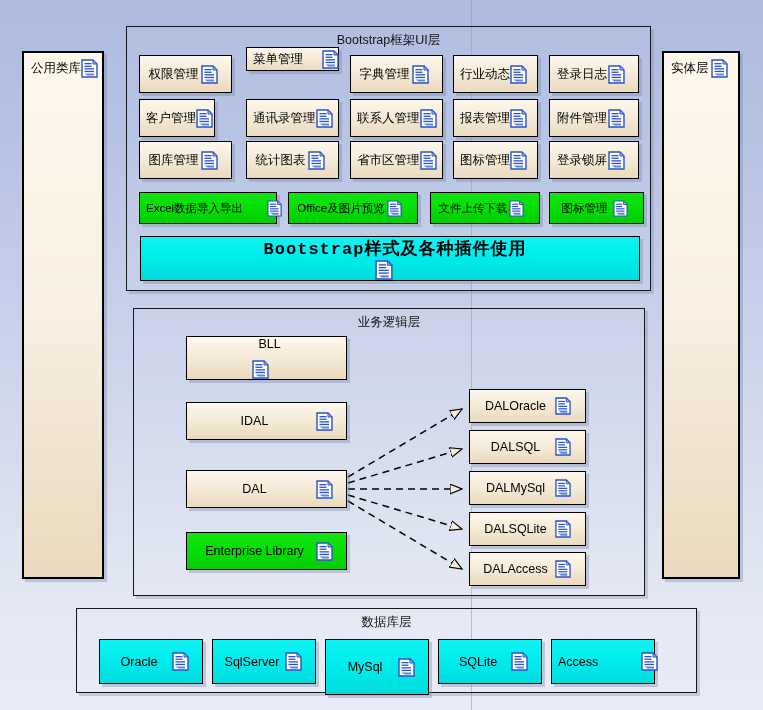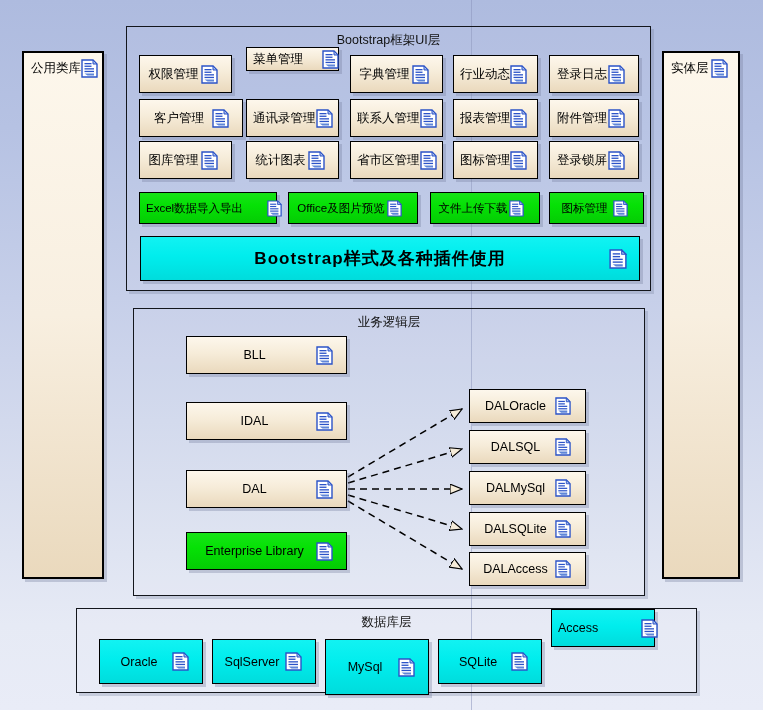--- a/index.html
+++ b/index.html
@@ -24,21 +24,21 @@
   }
   .node .lbl{flex:1;text-align:center;padding-left:6px;white-space:nowrap;}
   .node .ico{width:22px;margin-right:8px;flex:0 0 auto;}
 
   
   .node.green{background:linear-gradient(180deg,#16e316 0%,#06e106 40%,#04cc04 100%);}
   
   .node.cyan{background:linear-gradient(180deg,#12f2f2 0%,#00eded 45%,#00dcdc 100%);}
 
   
-  .bigbar{font-family:Liberation Sans, sans-serif;font-weight:bold;font-size:17px;letter-spacing:1px;}
+  .bigbar{font-family:Liberation Mono, monospace;font-weight:bold;font-size:17px;letter-spacing:1px;flex-direction:column;}
   .bigbar .lbl{padding-left:10px;}
 
   
   .layer{
     position:absolute;box-sizing:border-box;
     border:1.6px solid #13161c;
     background:rgba(255,255,255,.04);
     box-shadow:3px 3px 0 rgba(120,130,160,.30);
   }
   .layer > .title{
@@ -194,21 +194,21 @@
           <polygon points="12,1 12,5 16,5" fill="#a8bce8" stroke="#2b53c8" stroke-width="1"></polygon>
           <rect x="3.5" y="4" width="7" height="1.3" fill="#2b53c8"></rect>
           <rect x="3.5" y="6.6" width="7" height="1.3" fill="#2b53c8"></rect>
           <rect x="3.5" y="9.2" width="9.5" height="1.3" fill="#2b53c8"></rect>
           <rect x="3.5" y="11.8" width="9.5" height="1.3" fill="#2b53c8"></rect>
           <polygon points="3.5,14.4 13,14.4 13,16.6 6.5,16.6" fill="#5f86d8"></polygon>
         </svg>
       </span>
   </div>
 
-  <div class="node" style="left:139px;top:99px;width:104px;height:38px;">
+  <div class="node" style="left:139px;top:99px;width:76px;height:38px;">
     <span class="lbl">客户管理</span>
     <span class="ico">
         <svg class="icon" width="17" height="19" viewBox="0 0 17 19">
           <polygon points="1,1 12,1 16,5 16,18 1,18" fill="#fff" stroke="#2b53c8" stroke-width="1.4"></polygon>
           <polygon points="12,1 12,5 16,5" fill="#a8bce8" stroke="#2b53c8" stroke-width="1"></polygon>
           <rect x="3.5" y="4" width="7" height="1.3" fill="#2b53c8"></rect>
           <rect x="3.5" y="6.6" width="7" height="1.3" fill="#2b53c8"></rect>
           <rect x="3.5" y="9.2" width="9.5" height="1.3" fill="#2b53c8"></rect>
           <rect x="3.5" y="11.8" width="9.5" height="1.3" fill="#2b53c8"></rect>
           <polygon points="3.5,14.4 13,14.4 13,16.6 6.5,16.6" fill="#5f86d8"></polygon>
@@ -408,21 +408,21 @@
           <polygon points="12,1 12,5 16,5" fill="#a8bce8" stroke="#2b53c8" stroke-width="1"></polygon>
           <rect x="3.5" y="4" width="7" height="1.3" fill="#2b53c8"></rect>
           <rect x="3.5" y="6.6" width="7" height="1.3" fill="#2b53c8"></rect>
           <rect x="3.5" y="9.2" width="9.5" height="1.3" fill="#2b53c8"></rect>
           <rect x="3.5" y="11.8" width="9.5" height="1.3" fill="#2b53c8"></rect>
           <polygon points="3.5,14.4 13,14.4 13,16.6 6.5,16.6" fill="#5f86d8"></polygon>
         </svg>
       </span>
   </div>
 
-  <div class="node" style="left:186px;top:336px;width:161px;height:38px;">
+  <div class="node" style="left:186px;top:336px;width:161px;height:44px;flex-direction:column;">
     <span class="lbl">BLL</span>
     <span class="ico">
         <svg class="icon" width="17" height="19" viewBox="0 0 17 19">
           <polygon points="1,1 12,1 16,5 16,18 1,18" fill="#fff" stroke="#2b53c8" stroke-width="1.4"></polygon>
           <polygon points="12,1 12,5 16,5" fill="#a8bce8" stroke="#2b53c8" stroke-width="1"></polygon>
           <rect x="3.5" y="4" width="7" height="1.3" fill="#2b53c8"></rect>
           <rect x="3.5" y="6.6" width="7" height="1.3" fill="#2b53c8"></rect>
           <rect x="3.5" y="9.2" width="9.5" height="1.3" fill="#2b53c8"></rect>
           <rect x="3.5" y="11.8" width="9.5" height="1.3" fill="#2b53c8"></rect>
           <polygon points="3.5,14.4 13,14.4 13,16.6 6.5,16.6" fill="#5f86d8"></polygon>
@@ -592,21 +592,21 @@
           <polygon points="1,1 12,1 16,5 16,18 1,18" fill="#fff" stroke="#2b53c8" stroke-width="1.4"></polygon>
           <polygon points="12,1 12,5 16,5" fill="#a8bce8" stroke="#2b53c8" stroke-width="1"></polygon>
           <rect x="3.5" y="4" width="7" height="1.3" fill="#2b53c8"></rect>
           <rect x="3.5" y="6.6" width="7" height="1.3" fill="#2b53c8"></rect>
           <rect x="3.5" y="9.2" width="9.5" height="1.3" fill="#2b53c8"></rect>
           <rect x="3.5" y="11.8" width="9.5" height="1.3" fill="#2b53c8"></rect>
           <polygon points="3.5,14.4 13,14.4 13,16.6 6.5,16.6" fill="#5f86d8"></polygon>
         </svg>
       </span>
   </div>
-  <div class="node cyan" style="left:551px;top:609px;width:104px;height:38px;gap:43px;">
+  <div class="node cyan" style="left:551px;top:639px;width:104px;height:45px;gap:43px;">
     <span class="lbl">Access</span>
     <span class="ico">
         <svg class="icon" width="17" height="19" viewBox="0 0 17 19">
           <polygon points="1,1 12,1 16,5 16,18 1,18" fill="#fff" stroke="#2b53c8" stroke-width="1.4"></polygon>
           <polygon points="12,1 12,5 16,5" fill="#a8bce8" stroke="#2b53c8" stroke-width="1"></polygon>
           <rect x="3.5" y="4" width="7" height="1.3" fill="#2b53c8"></rect>
           <rect x="3.5" y="6.6" width="7" height="1.3" fill="#2b53c8"></rect>
           <rect x="3.5" y="9.2" width="9.5" height="1.3" fill="#2b53c8"></rect>
           <rect x="3.5" y="11.8" width="9.5" height="1.3" fill="#2b53c8"></rect>
           <polygon points="3.5,14.4 13,14.4 13,16.6 6.5,16.6" fill="#5f86d8"></polygon>

